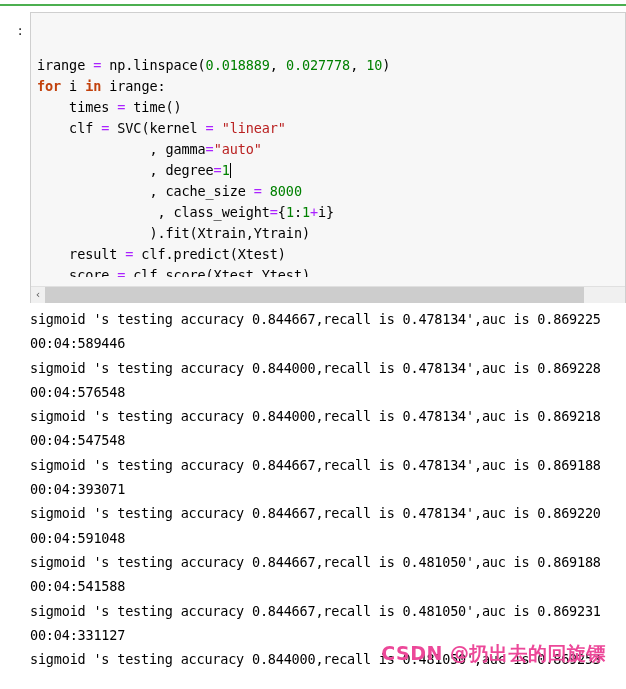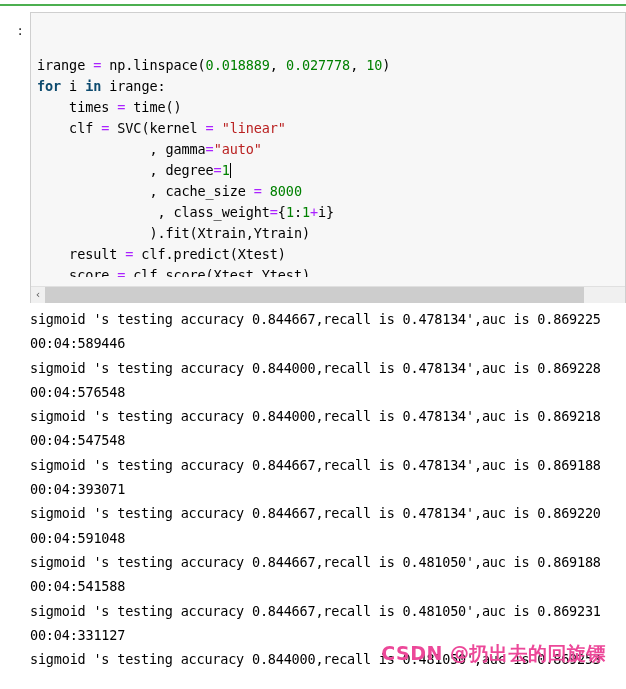--- a/index.html
+++ b/index.html
@@ -69,21 +69,21 @@
     margin: 0;
     font-family: "DejaVu Sans Mono", monospace;
     font-size: 13.5px;
     line-height: 21px;
     color: #000000;
     white-space: pre;
     letter-spacing: -0.1px;
   }
 
   
-  .k   { color: #0c4a6e; font-weight: bold; }                      
+  .k   { color: #c2410c; font-weight: bold; }                      
   .num { color: #008000; }                      
   .str { color: #ba2121; }                      
   .op  { color: #aa22ff; }                      
 
   
   .caret {
     display: inline-block;
     width: 1px;
     height: 15px;
     background: #000;

